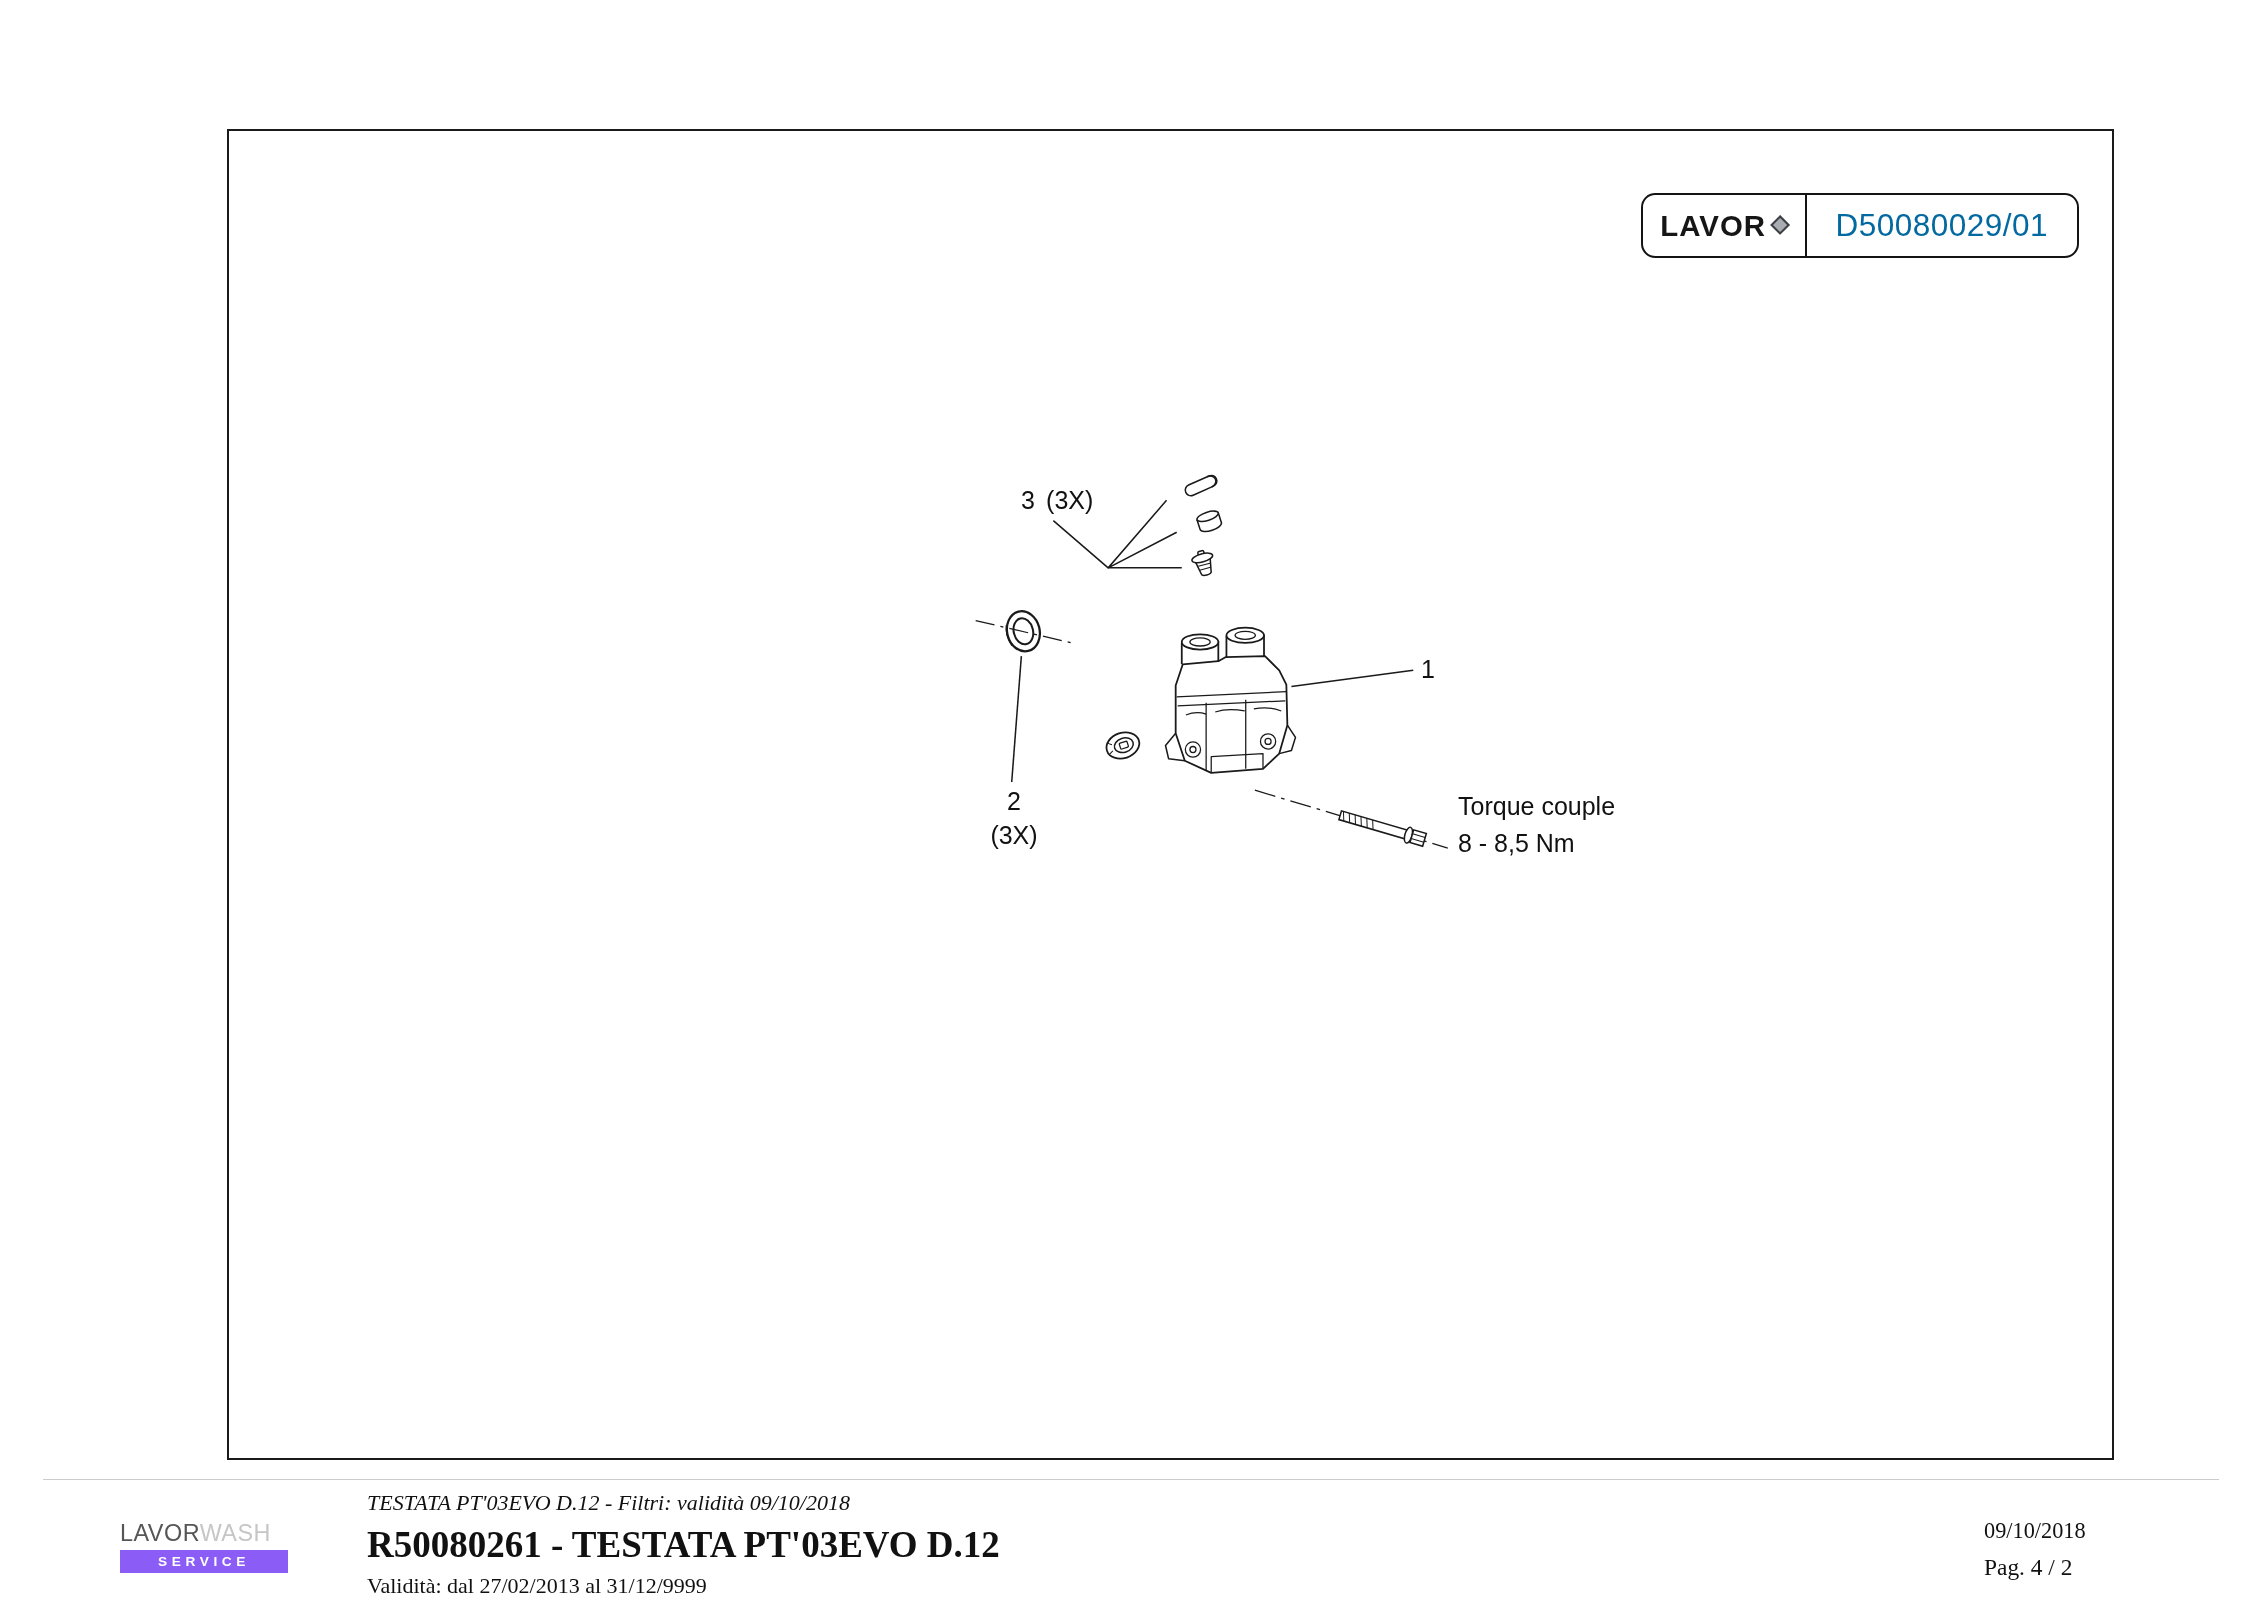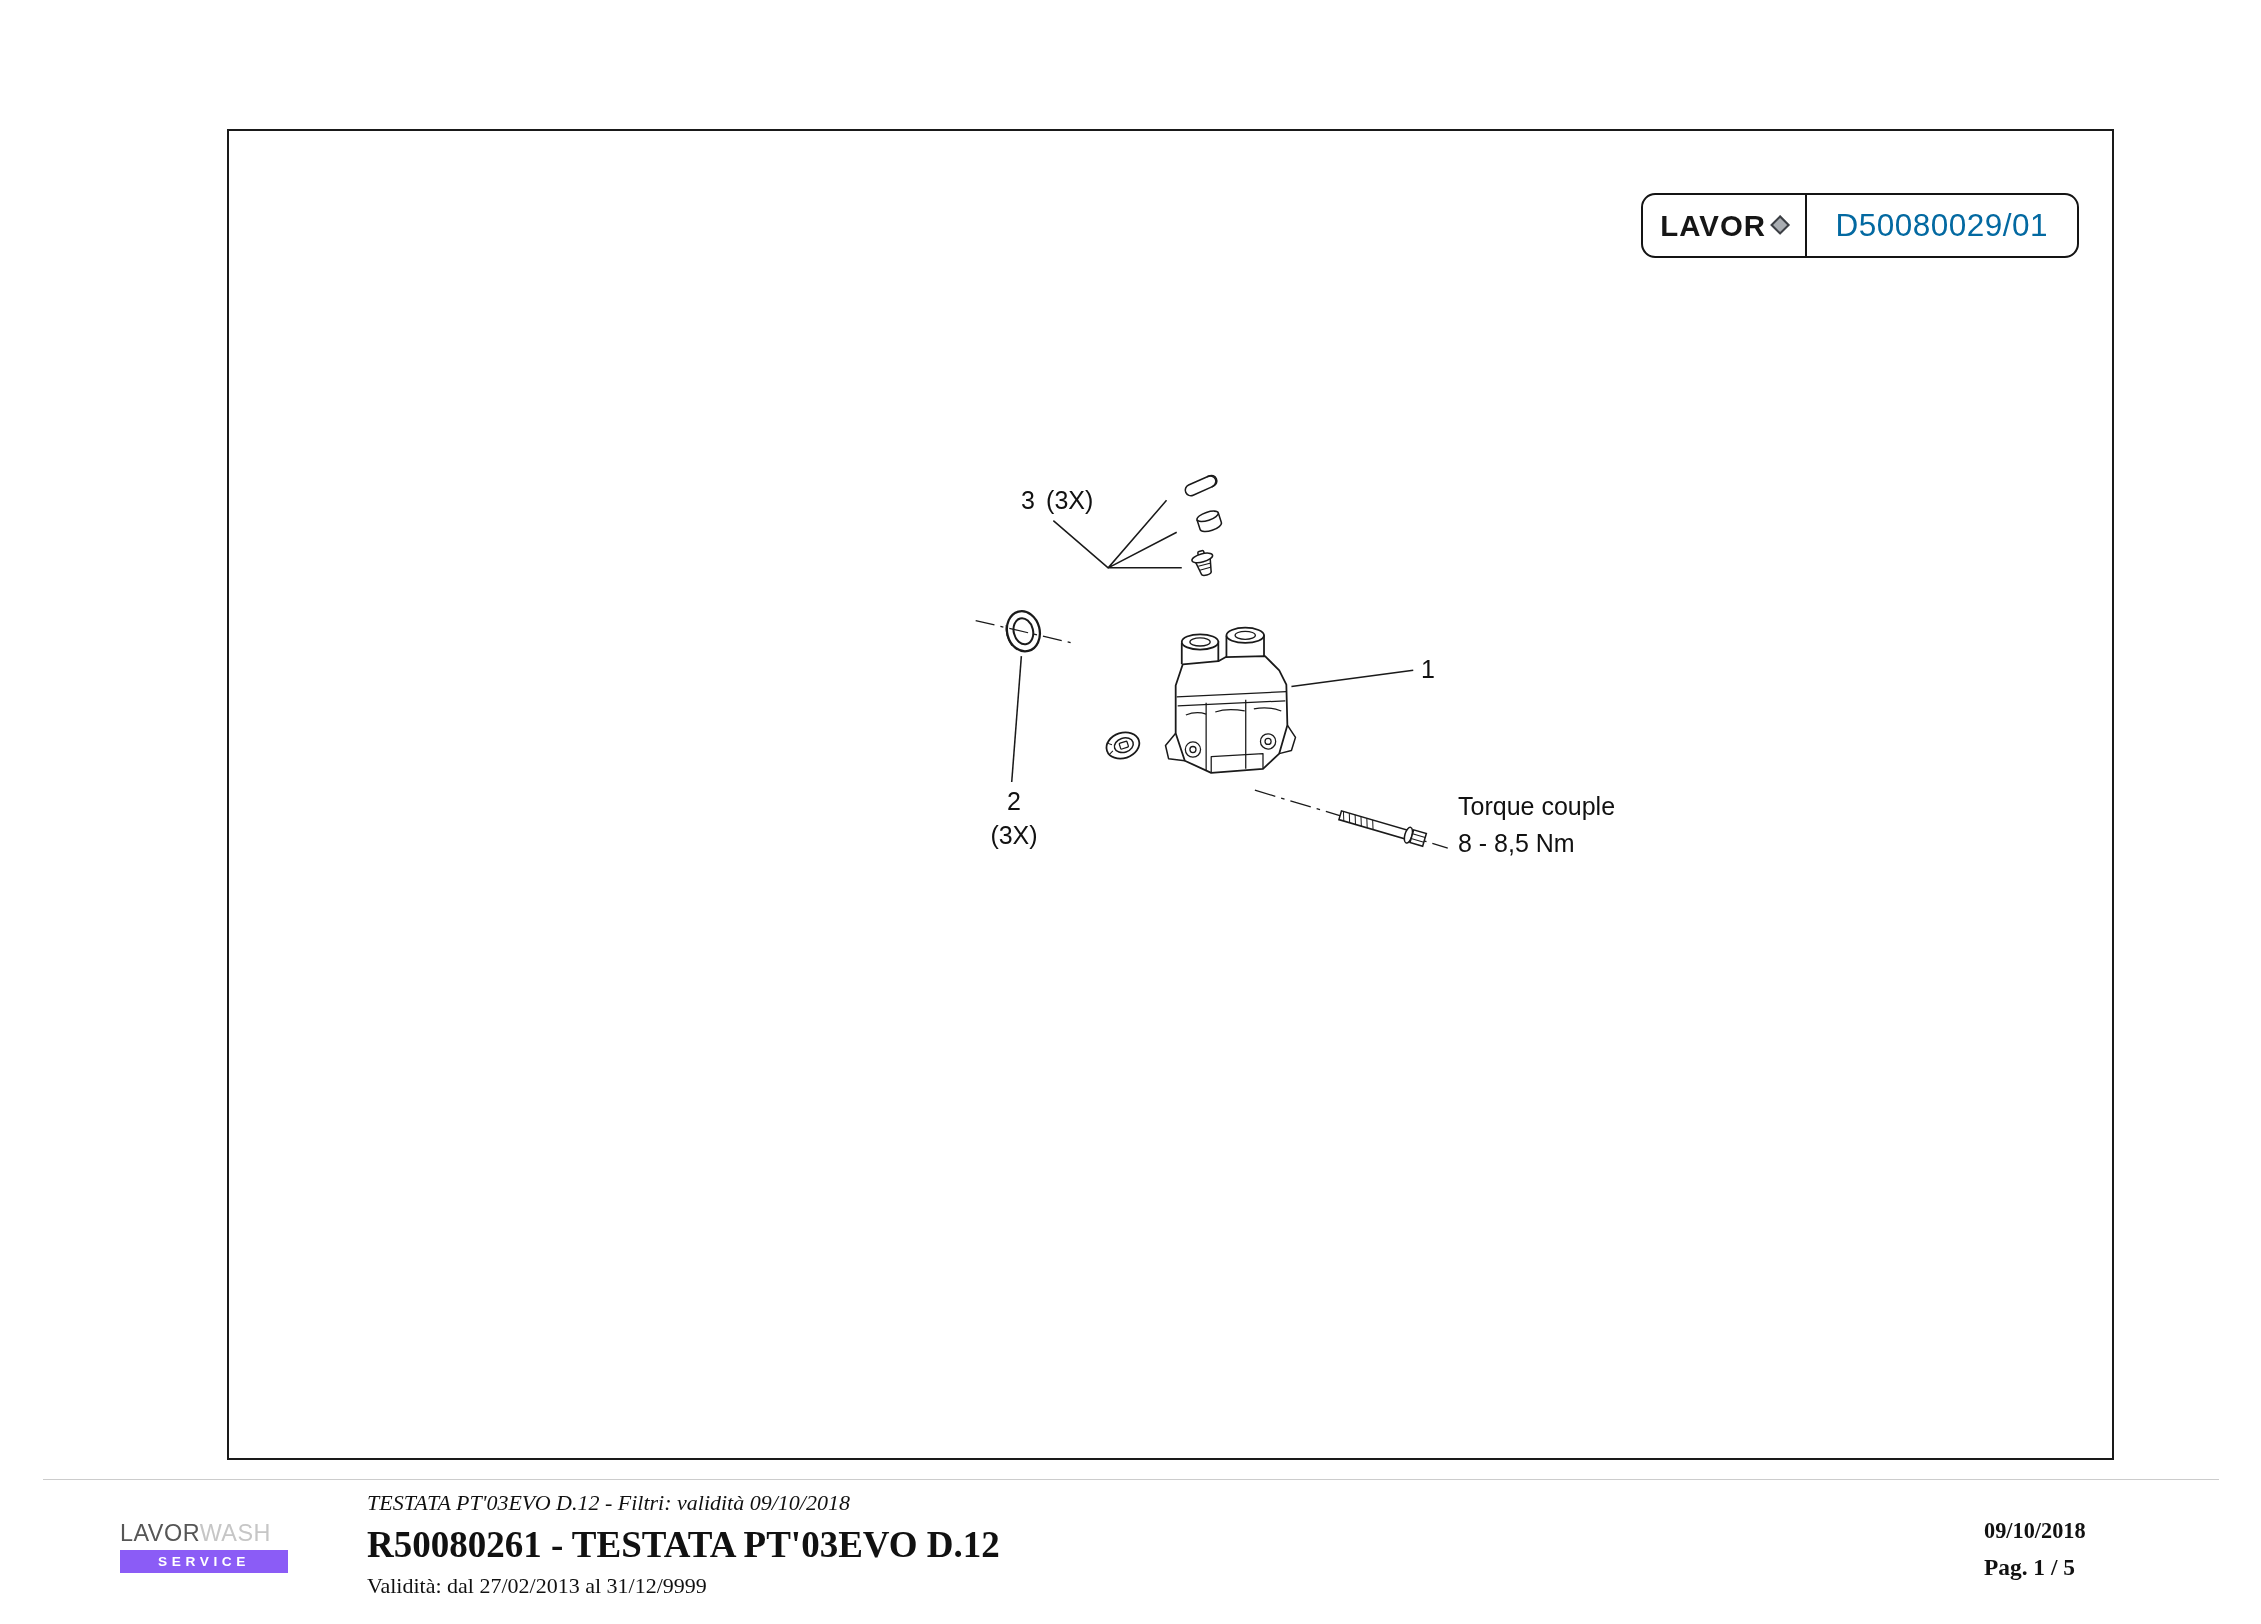--- a/index.html
+++ b/index.html
@@ -46,21 +46,21 @@
   .logo-lavor { color:#565656; }
   .logo-wash  { color:#c6c6c6; }
   .service-bar {
     margin-top:4.1px; background:#8b5cf6; color:#ffffff; text-align:center;
     font-size:13.7px; font-weight:bold; letter-spacing:4.6px; padding:4.6px 0 4.1px;
   }
   .footer-text { position:absolute; left:367px; top:1490px; font-family:"Liberation Serif", serif; color:#111111; }
   .footer-subtitle { font-style:italic; font-size:22px; }
   .footer-title    { font-weight:bold; font-size:37px; margin-top:7.1px; }
   .footer-validity { font-size:22px; margin-top:7.1px; }
-  .footer-right { position:absolute; left:1984px; top:1518px; font-family:"Liberation Serif", serif; font-size:22.3px; color:#111111;font-weight:bold; }
+  .footer-right { position:absolute; left:1984px; top:1518px; font-family:"Liberation Serif", serif; font-size:22.3px; color:#111111; }
   .footer-page { margin-top:10.2px; font-size:23.4px; }
 </style>
 </head>
 <body>
 
 <div class="page">
 
   <div class="frame"></div>
 
   <div class="badge">
@@ -171,17 +171,17 @@
   </div>
 
   <div class="footer-text">
     <div class="footer-subtitle">TESTATA PT'03EVO D.12 - Filtri: validità 09/10/2018</div>
     <div class="footer-title">R50080261 - TESTATA PT'03EVO D.12</div>
     <div class="footer-validity">Validità: dal 27/02/2013 al 31/12/9999</div>
   </div>
 
   <div class="footer-right">
     <div>09/10/2018</div>
-    <div class="footer-page">Pag. 1 / 5</div>
+    <div class="footer-page">Pag. 4 / 2</div>
   </div>
 
 </div>
 
 
 </body></html>

